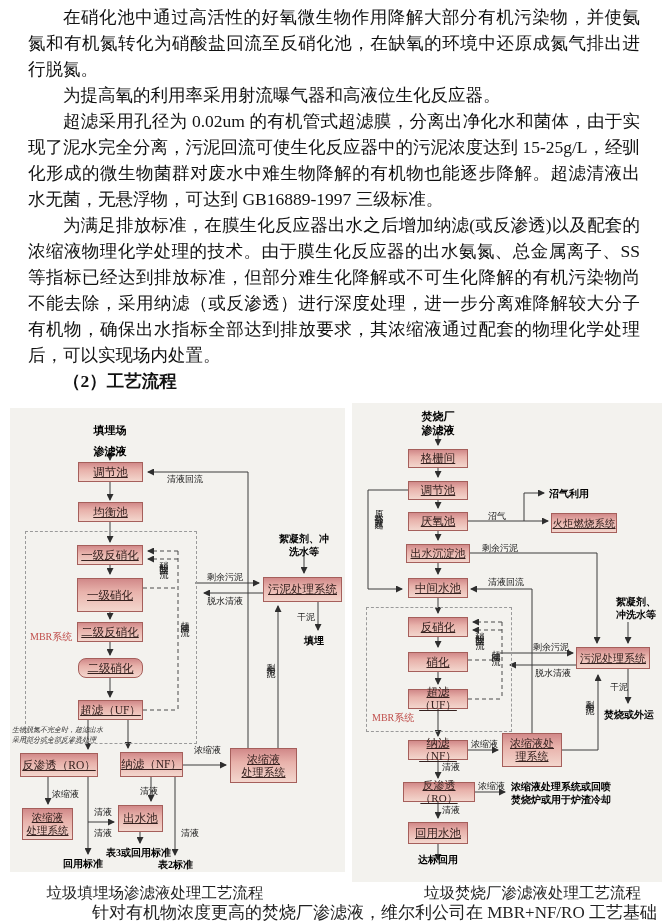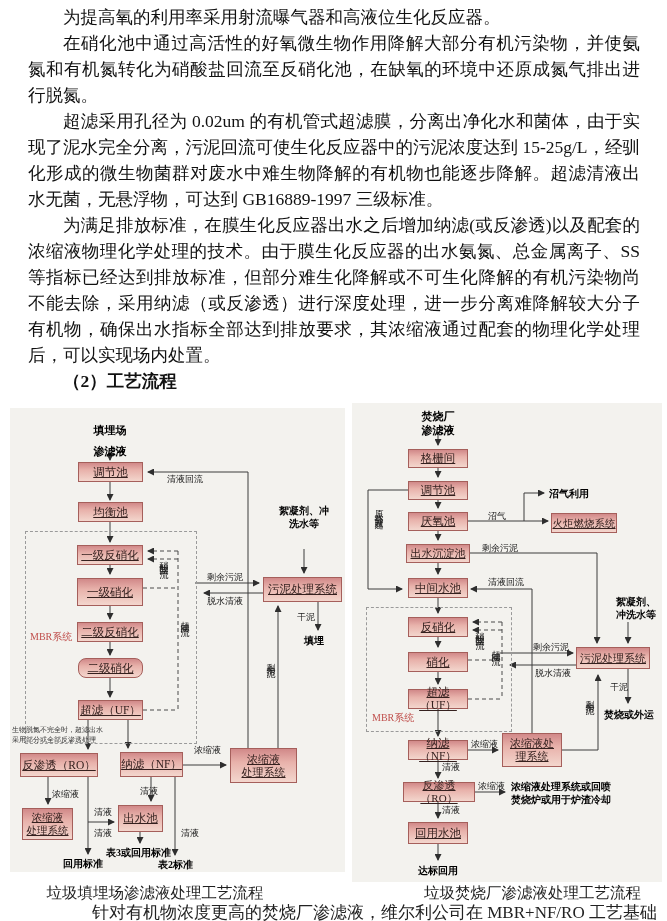--- a/index.html
+++ b/index.html
@@ -24,22 +24,22 @@
         color:#1c1c1c;line-height:10px;}
   .red{position:absolute;font-size:10px;color:#c0504d;}
   .note{position:absolute;font-size:7px;line-height:9.5px;color:#333;white-space:pre-line;}
   .cap{position:absolute;font-size:15.5px;color:#1f1f1f;text-align:center;}
   #footer{position:absolute;left:92px;top:901px;font-size:17px;white-space:nowrap;color:#222;}
 </style>
 </head>
 <body>
 
 <div id="doc">
+  <p>在硝化池中通过高活性的好氧微生物作用降解大部分有机污染物，并使氨氮和有机氮转化为硝酸盐回流至反硝化池，在缺氧的环境中还原成氮气排出进行脱氮。</p>
   <p>为提高氧的利用率采用射流曝气器和高液位生化反应器。</p>
-  <p>在硝化池中通过高活性的好氧微生物作用降解大部分有机污染物，并使氨氮和有机氮转化为硝酸盐回流至反硝化池，在缺氧的环境中还原成氮气排出进行脱氮。</p>
   <p>超滤采用孔径为 0.02um 的有机管式超滤膜，分离出净化水和菌体，由于实现了泥水完全分离，污泥回流可使生化反应器中的污泥浓度达到 15-25g/L，经驯化形成的微生物菌群对废水中难生物降解的有机物也能逐步降解。超滤清液出水无菌，无悬浮物，可达到 GB16889-1997 三级标准。</p>
   <p>为满足排放标准，在膜生化反应器出水之后增加纳滤(或反渗透)以及配套的浓缩液物理化学处理的技术。由于膜生化反应器的出水氨氮、总金属离子、SS等指标已经达到排放标准，但部分难生化降解或不可生化降解的有机污染物尚不能去除，采用纳滤（或反渗透）进行深度处理，进一步分离难降解较大分子有机物，确保出水指标全部达到排放要求，其浓缩液通过配套的物理化学处理后，可以实现场内处置。</p>
   <p class="hd">（2）工艺流程</p>
 </div>
 
 <div class="panel" id="chartL" style="left:10px;top:408px;width:335px;height:464px;">
   <svg class="wires" width="335" height="464">
     <defs>
       <marker id="aL" markerWidth="7" markerHeight="7" refX="6" refY="3.5" orient="auto">
         <path d="M0,0 L7,3.5 L0,7 Z" fill="#2e2e2e"></path>
@@ -78,45 +78,45 @@
     </g>
   </svg>
 
   <div class="dashedbox" style="left:15px;top:123px;width:170px;height:211px;"></div>
 
   <div class="lbl b ctr" style="left:70px;top:12px;width:60px;font-size:11px;line-height:21px;">填埋场
 渗滤液</div>
   <div class="node" style="left:68px;top:54px;width:65px;height:20px;">调节池</div>
   <div class="node" style="left:68px;top:94px;width:65px;height:20px;">均衡池</div>
   <div class="node" style="left:67px;top:137px;width:66px;height:20px;">一级反硝化</div>
-  <div class="node" style="left:67px;top:170px;width:66px;height:28px;">一级硝化</div>
+  <div class="node" style="left:67px;top:170px;width:66px;height:34px;">一级硝化</div>
   <div class="node" style="left:67px;top:214px;width:66px;height:20px;">二级反硝化</div>
   <div class="node" style="left:68px;top:250px;width:65px;height:20px;border-radius:8px;">二级硝化</div>
   <div class="node" style="left:68px;top:292px;width:65px;height:20px;">超滤（UF）</div>
   <div class="node" style="left:253px;top:169px;width:79px;height:25px;">污泥处理系统</div>
   <div class="node" style="left:220px;top:340px;width:67px;height:35px;font-size:11px;">浓缩液
 处理系统</div>
   <div class="node" style="left:10px;top:345px;width:78px;height:24px;">反渗透（RO）</div>
   <div class="node" style="left:110px;top:344px;width:63px;height:25px;">纳滤（NF）</div>
   <div class="node" style="left:108px;top:397px;width:45px;height:27px;">出水池</div>
   <div class="node" style="left:12px;top:400px;width:51px;height:32px;font-size:10.5px;">浓缩液
 处理系统</div>
 
   <div class="red" style="left:20px;top:222px;">MBR系统</div>
   <div class="lbl" style="left:157px;top:66px;">清液回流</div>
   <div class="vlbl" style="left:149px;top:146px;height:58px;">硝酸盐回流</div>
   <div class="vlbl" style="left:170px;top:206px;height:46px;">超滤回流</div>
   <div class="lbl" style="left:197px;top:164px;">剩余污泥</div>
   <div class="lbl" style="left:197px;top:188px;">脱水清液</div>
-  <div class="lbl b ctr" style="left:264px;top:96px;width:60px;font-family:Liberation Serif, serif;">絮凝剂、冲
+  <div class="lbl b ctr" style="left:264px;top:124px;width:60px;font-family:Liberation Serif, serif;">絮凝剂、冲
 洗水等</div>
   <div class="lbl" style="left:287px;top:204px;">干泥</div>
   <div class="lbl b" style="left:294px;top:226px;">填埋</div>
   <div class="vlbl" style="left:256px;top:248px;height:46px;">剩余污泥</div>
-  <div class="note" style="left:2px;top:318px;width:96px;">生物脱氮不完全时，超滤出水
+  <div class="note" style="left:2px;top:318px;width:96px;font-style:italic;">生物脱氮不完全时，超滤出水
 采用部分或全部反渗透处理</div>
   <div class="lbl" style="left:42px;top:381px;">浓缩液</div>
   <div class="lbl" style="left:184px;top:337px;">浓缩液</div>
   <div class="lbl" style="left:84px;top:399px;">清液</div>
   <div class="lbl" style="left:84px;top:420px;">清液</div>
   <div class="lbl" style="left:130px;top:378px;">清液</div>
   <div class="lbl" style="left:171px;top:420px;">清液</div>
   <div class="lbl b" style="left:53px;top:449px;">回用标准</div>
   <div class="lbl b" style="left:96px;top:438px;">表3或回用标准</div>
   <div class="lbl b" style="left:148px;top:450px;">表2标准</div>
@@ -198,18 +198,18 @@
 冲洗水等</div>
   <div class="lbl" style="left:258px;top:279px;">干泥</div>
   <div class="lbl b" style="left:252px;top:305px;">焚烧或外运</div>
   <div class="vlbl" style="left:233px;top:290px;height:46px;">剩余污泥</div>
   <div class="lbl" style="left:119px;top:336px;">浓缩液</div>
   <div class="lbl" style="left:90px;top:359px;">清液</div>
   <div class="lbl" style="left:126px;top:378px;">浓缩液</div>
   <div class="lbl b" style="left:159px;top:377px;width:125px;">浓缩液处理系统或回喷
 焚烧炉或用于炉渣冷却</div>
   <div class="lbl" style="left:90px;top:402px;">清液</div>
-  <div class="lbl b" style="left:66px;top:461px;text-align:right;">达标回用</div>
+  <div class="lbl b" style="left:66px;top:450px;text-align:right;">达标回用</div>
 </div>
 
 <div class="cap" style="left:30px;top:883px;width:250px;">垃圾填埋场渗滤液处理工艺流程</div>
 <div class="cap" style="left:380px;top:883px;width:305px;">垃圾焚烧厂渗滤液处理工艺流程</div>
 <div id="footer">针对有机物浓度更高的焚烧厂渗滤液，维尔利公司在 MBR+NF/RO 工艺基础</div>
 
 </body></html>

